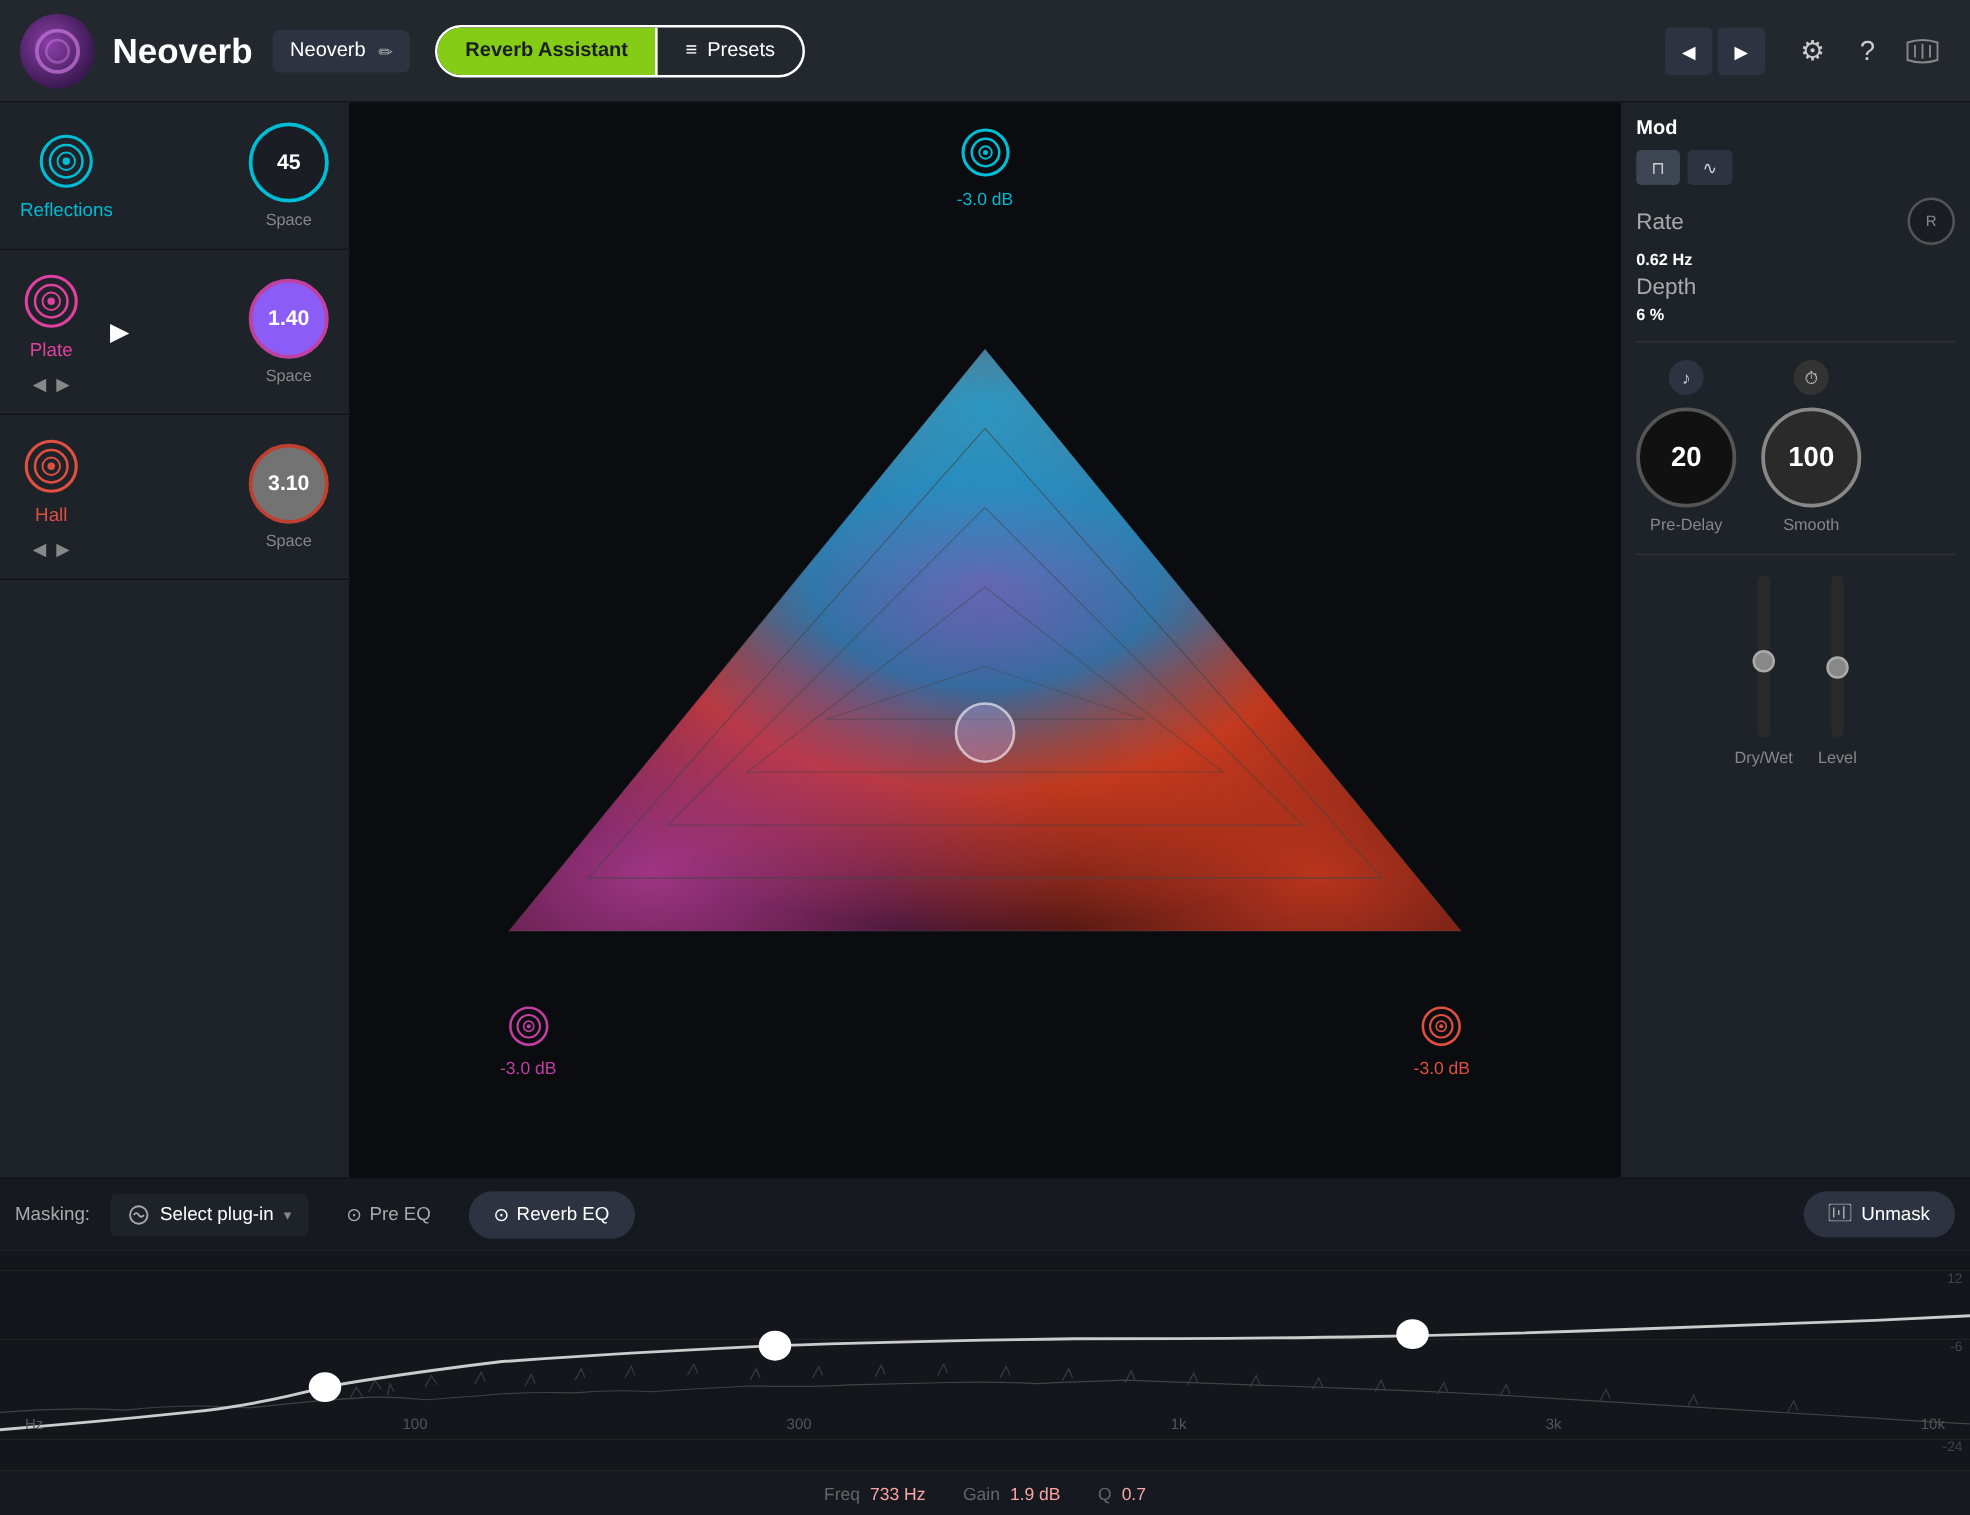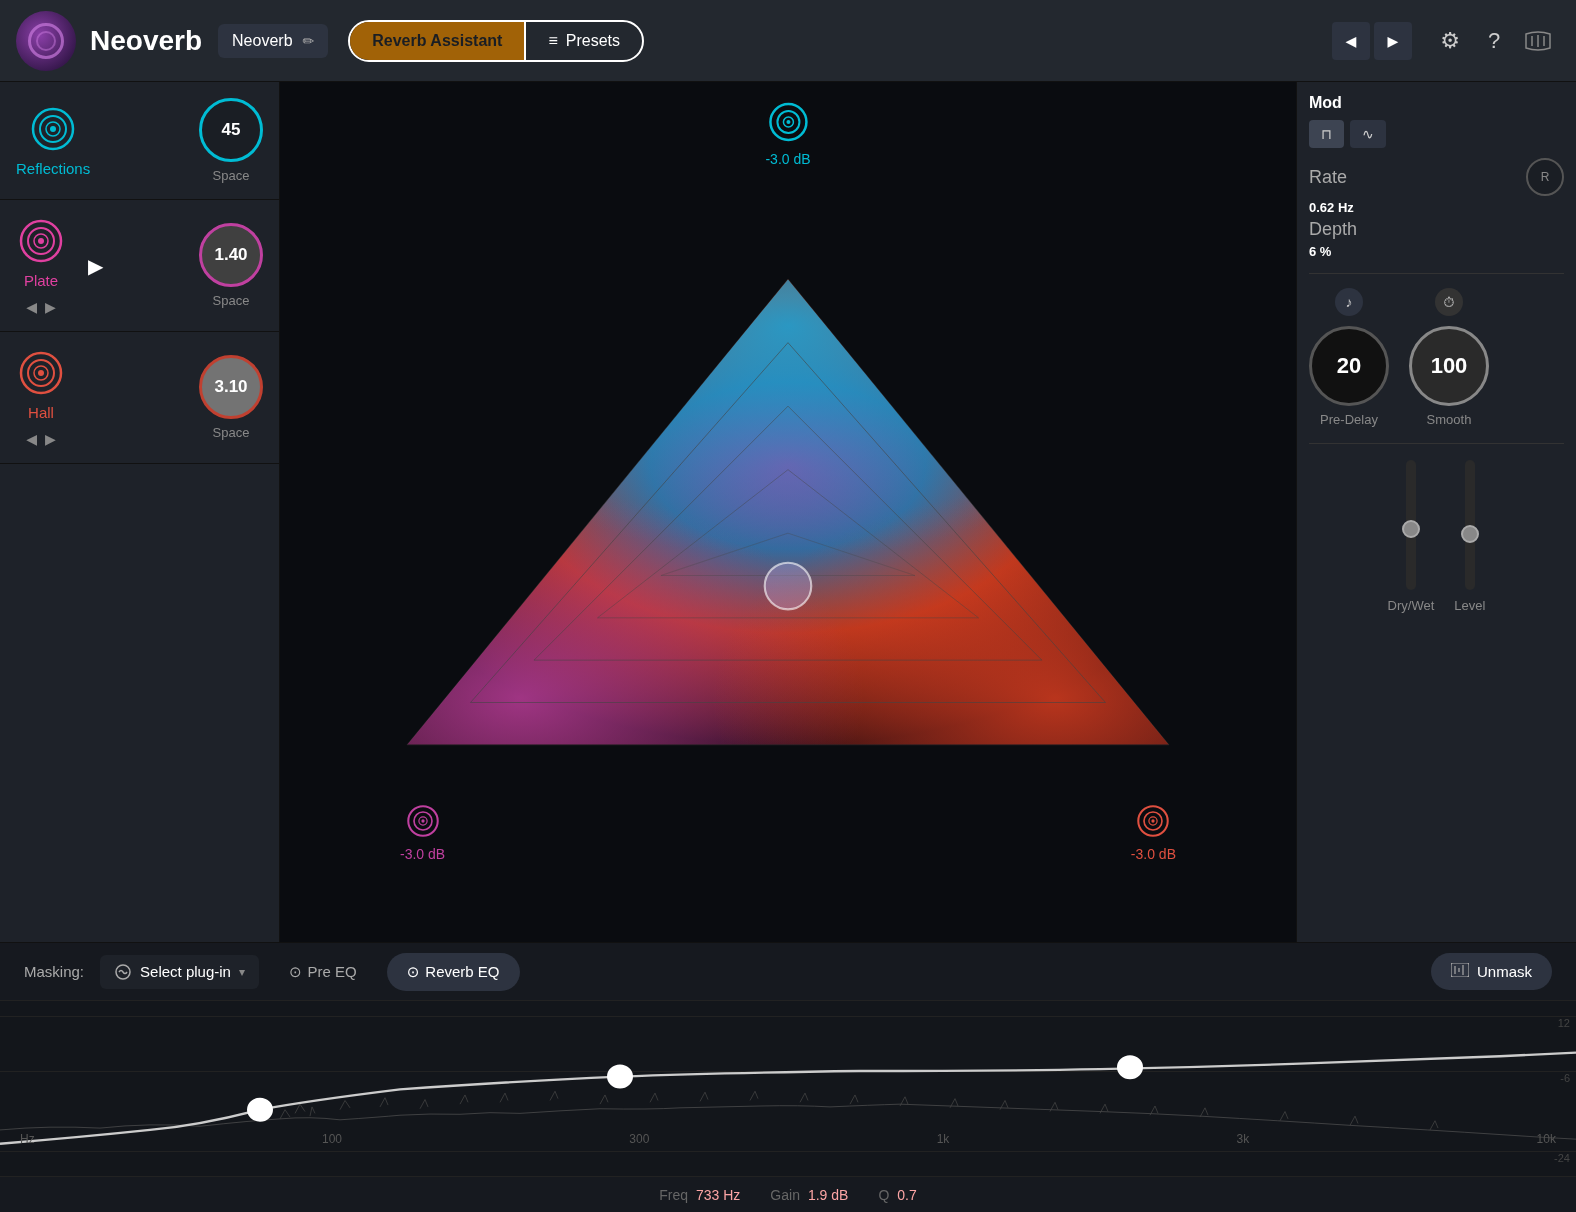--- a/index.html
+++ b/index.html
@@ -59,21 +59,21 @@
       font-size: 16px;
       padding: 8px 14px;
       border-radius: 6px;
       display: flex;
       align-items: center;
       gap: 10px;
       margin-right: 20px;
     }
     .pencil-icon { font-size: 14px; color: #aaa; }
     .reverb-assistant-btn {
-      background: #a16207;
+      background: #84cc16;
       color: #1a1e24;
       border: none;
       border-radius: 24px;
       padding: 10px 22px;
       font-size: 16px;
       font-weight: 600;
       cursor: pointer;
       margin-right: 0;
     }
     .presets-btn {
@@ -189,21 +189,21 @@
       display: flex;
       align-items: center;
       justify-content: center;
       font-size: 17px;
       font-weight: bold;
       color: #fff;
       position: relative;
     }
     .knob-space-label { font-size: 13px; color: #888; }
     .knob-cyan { border-color: #00bcd4; }
-    .knob-pink { border-color: #c040a0; background: #404040; }
+    .knob-pink { border-color: #c040a0; background: #8b5cf6; }
     .knob-red { border-color: #c04030; background: #737373; }
     .play-btn {
       background: transparent;
       border: none;
       color: #fff;
       font-size: 20px;
       cursor: pointer;
       margin-left: 8px;
     }
     .arrows-row {
@@ -368,21 +368,21 @@
     .bottom-panel {
       height: 270px;
       background: #16191f;
       border-top: 1px solid #111;
       display: flex;
       flex-direction: column;
     }
     .eq-toolbar {
       display: flex;
       align-items: center;
-      padding: 0 24px;
+      padding: 0 12px;
       height: 58px;
       border-bottom: 1px solid #222;
       gap: 10px;
     }
     .masking-label { font-size: 15px; color: #aaa; margin-right: 6px; }
     .select-plugin {
       display: flex;
       align-items: center;
       gap: 8px;
       background: #1e2229;

